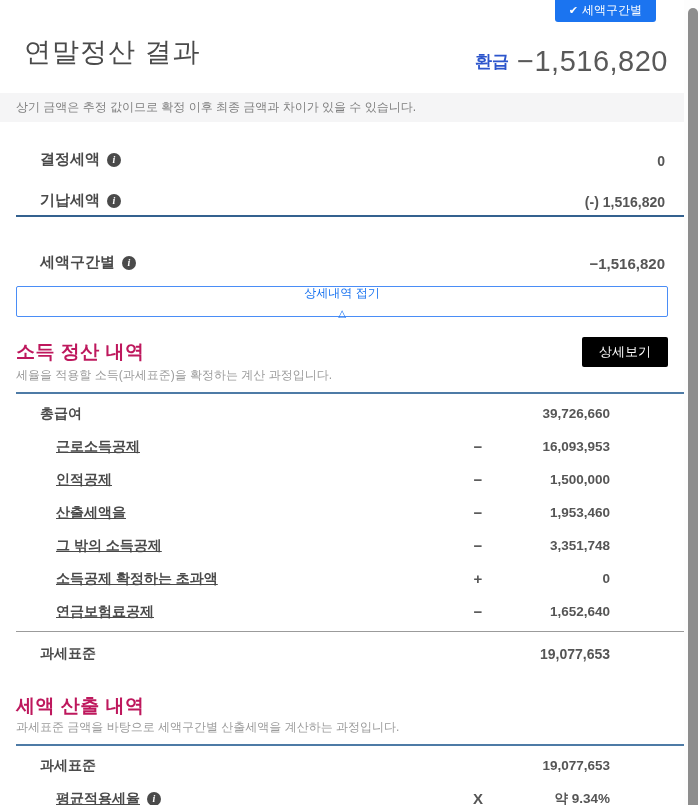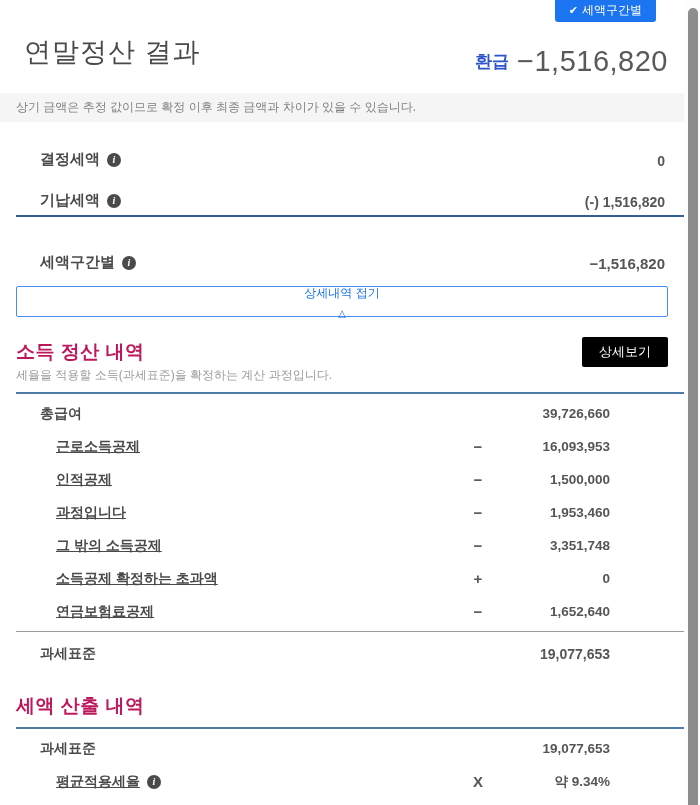--- a/index.html
+++ b/index.html
@@ -144,21 +144,21 @@
         <span class="num">16,093,953</span>
         <span class="sp"></span>
       </div>
       <div class="trow lvl2">
         <span class="tlbl">인적공제</span>
         <span class="op">−</span>
         <span class="num">1,500,000</span>
         <span class="sp"></span>
       </div>
       <div class="trow lvl2">
-        <span class="tlbl">과정입니다</span>
+        <span class="tlbl">산출세액을</span>
         <span class="op">−</span>
         <span class="num">1,953,460</span>
         <span class="sp"></span>
       </div>
       <div class="trow lvl2">
         <span class="tlbl">그 밖의 소득공제</span>
         <span class="op">−</span>
         <span class="num">3,351,748</span>
         <span class="sp"></span>
       </div>
@@ -181,20 +181,21 @@
         <span class="num">19,077,653</span>
         <span class="sp"></span>
       </div>
     </div>
   </div>
 
   <div class="section">
     <div class="section-head">
       <h2 class="section-title">세액 산출 내역</h2>
     </div>
+    <div class="section-sub">과세표준 금액을 바탕으로 세액구간별 산출세액을 계산하는 과정입니다.</div>
     <hr class="section-divider">
 
     <div class="table">
       <div class="trow">
         <span class="tlbl">과세표준</span>
         <span class="op"></span>
         <span class="num">19,077,653</span>
         <span class="sp"></span>
       </div>
       <div class="trow lvl2">

